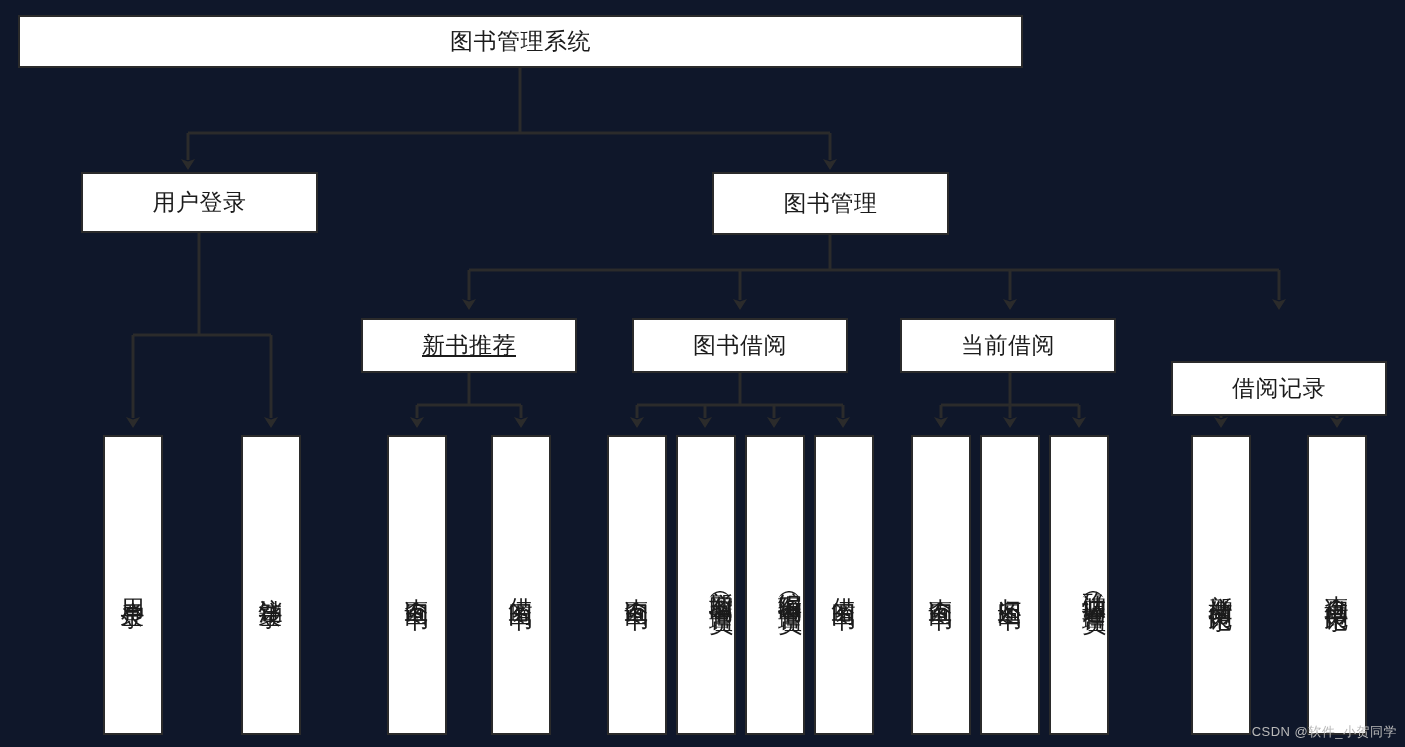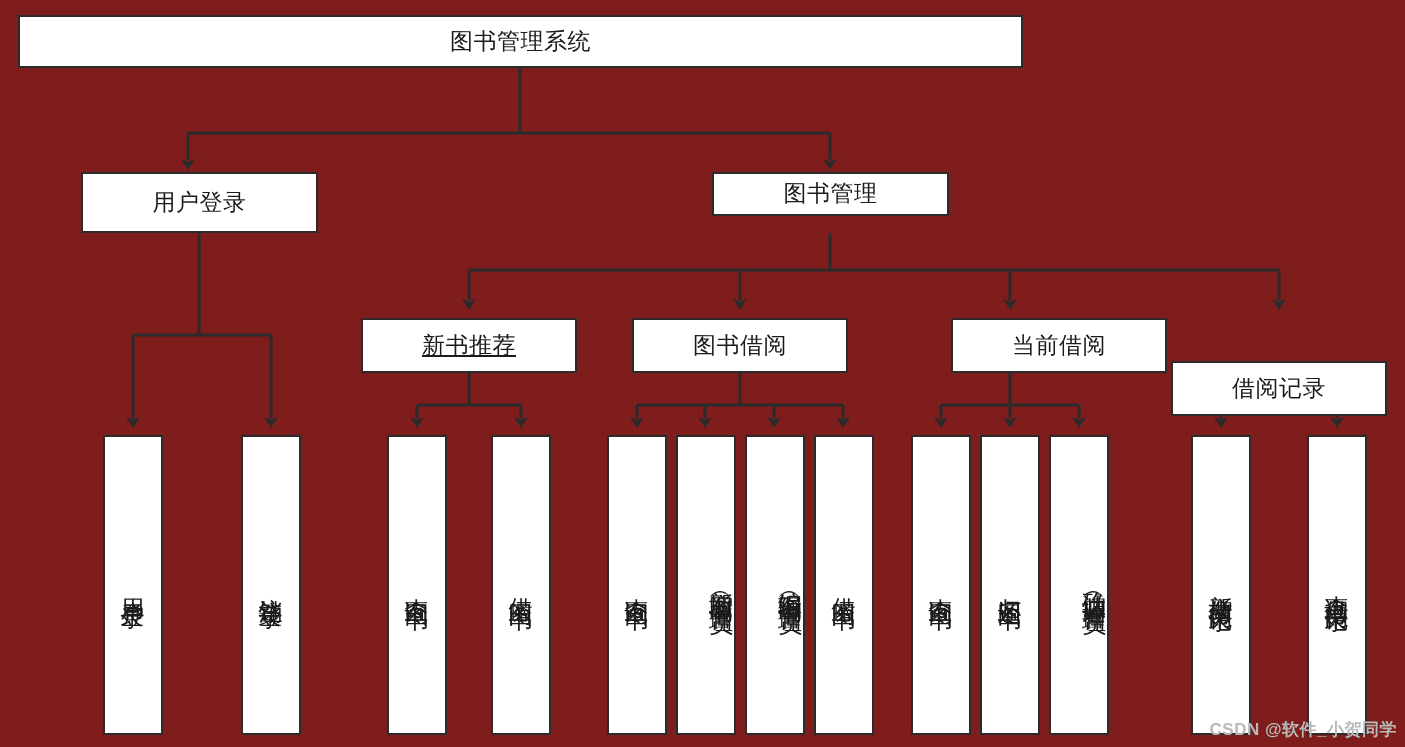--- a/index.html
+++ b/index.html
@@ -8,21 +8,21 @@
     padding: 0;
     background: #ffffff;
   }
   body {
     font-family: "Liberation Sans", "DejaVu Sans", sans-serif;
   }
   #canvas {
     position: relative;
     width: 1405px;
     height: 747px;
-    background: #7f1d1d;
+    background: #0f172a;
     overflow: hidden;
   }
   svg#wires {
     position: absolute;
     left: 0;
     top: 0;
     width: 1405px;
     height: 747px;
     pointer-events: none;
   }
@@ -58,26 +58,25 @@
     align-items: center;
   }
   .label {
     display: block;
     white-space: pre;
   }
   #watermark {
     position: absolute;
     right: 8px;
     bottom: 6px;
-    font-size: 17px;
+    font-size: 13px;
     color: #b9b9b9;
     letter-spacing: 0.5px;
     user-select: none;
     white-space: nowrap;
-    font-weight: bold;
   }
 </style>
 </head>
 <body>
 
 <div id="canvas">
 
   <svg id="wires" viewBox="0 0 1405 747">
     <defs>
       <marker id="arr" markerWidth="12" markerHeight="14" refX="1" refY="7" orient="auto" markerUnits="userSpaceOnUse">
@@ -131,31 +130,31 @@
     </g>
   </svg>
 
   <div class="node horiz" style="left:18px; top:15px; width:1005px; height:53px;">
     <span class="label">图书管理系统</span>
   </div>
 
   <div class="node horiz" style="left:81px; top:172px; width:237px; height:61px;">
     <span class="label">用户登录</span>
   </div>
-  <div class="node horiz" style="left:712px; top:172px; width:237px; height:44px;">
+  <div class="node horiz" style="left:712px; top:172px; width:237px; height:63px;">
     <span class="label">图书管理</span>
   </div>
 
   <div class="node horiz" style="left:361px; top:318px; width:216px; height:55px;text-decoration:underline;">
     <span class="label">新书推荐</span>
   </div>
   <div class="node horiz" style="left:632px; top:318px; width:216px; height:55px;">
     <span class="label">图书借阅</span>
   </div>
-  <div class="node horiz" style="left:951px; top:318px; width:216px; height:55px;">
+  <div class="node horiz" style="left:900px; top:318px; width:216px; height:55px;">
     <span class="label">当前借阅</span>
   </div>
   <div class="node horiz" style="left:1171px; top:318px; width:216px; height:55px;margin-top:43px;">
     <span class="label">借阅记录</span>
   </div>
 
   <div class="node vert midalign" style="left:103px; top:435px; width:60px; height:300px;">
     <span class="label">用户登录</span>
   </div>
   <div class="node vert midalign" style="left:241px; top:435px; width:60px; height:300px;">

